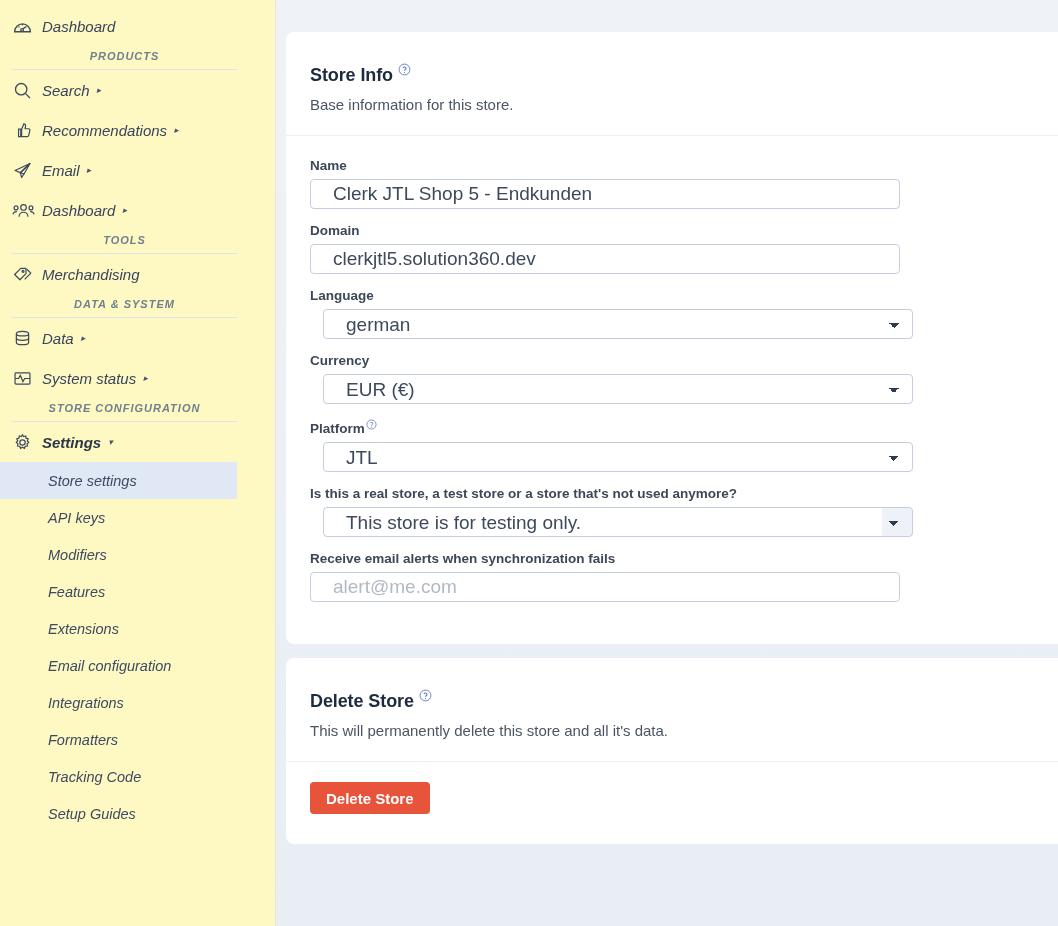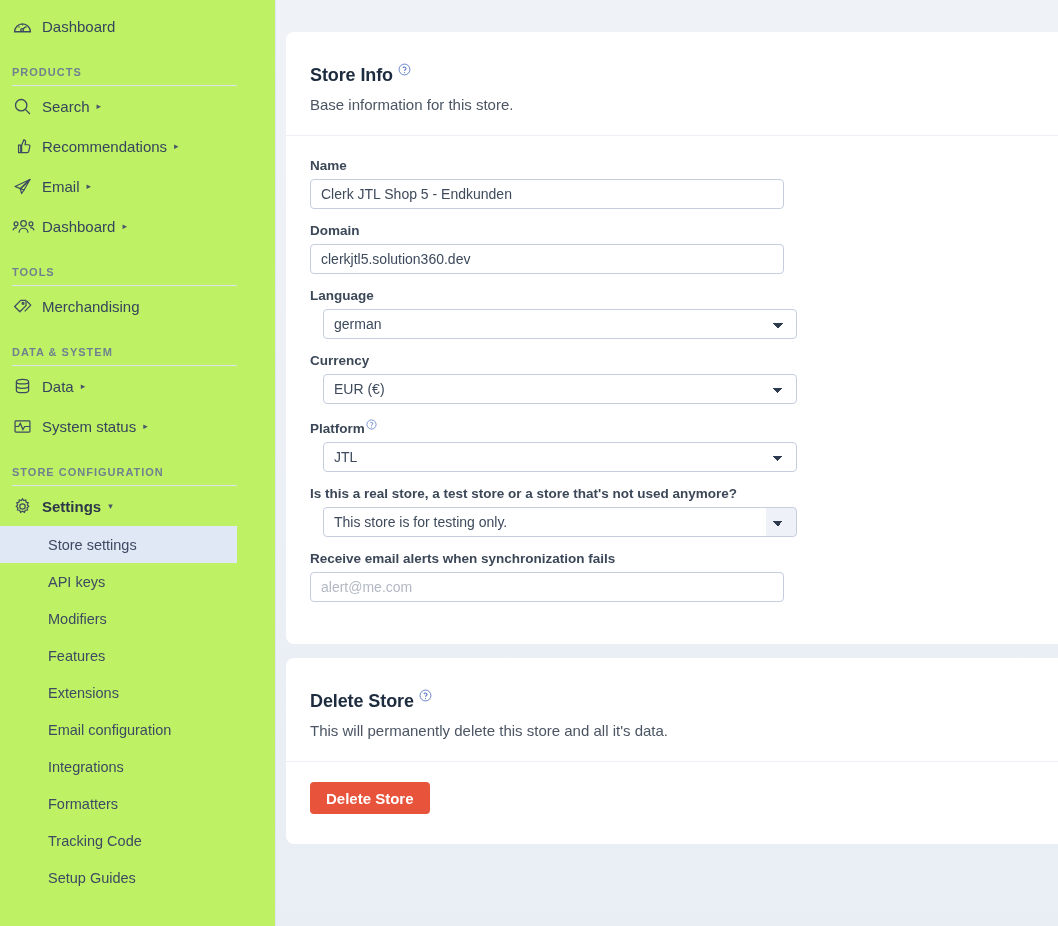--- a/index.html
+++ b/index.html
@@ -10,24 +10,25 @@
     font-family: "Liberation Sans", sans-serif;
     background: #eef2f7;
   }
   body { display: flex; }
 
   
   .sidebar {
     width: 276px;
     min-width: 276px;
     height: 926px;
-    background: #bef264;
+    background: #fef9c3;
     border-right: 1px solid #dfe5ee;
     padding: 0 0 0 0;
     position: relative;
+    font-style: italic;
   }
   .nav-top { padding-top: 6px; }
 
   .nav-item {
     display: flex;
     align-items: center;
     height: 40px;
     padding-left: 12px;
     cursor: pointer;
     color: #37445c;
@@ -43,23 +44,24 @@
     margin-left: 7px;
     font-size: 9px;
     color: #4a5568;
     line-height: 1;
     transform: translateY(0px);
   }
   .nav-item.bold .lbl { font-weight: bold; color: #2d3748; }
   .nav-item .caret.down { font-size: 9px; }
 
   .section {
-    margin-top: 20px;
+    margin-top: 4px;
     padding-left: 12px;
     padding-right: 38px;
+    text-align: center;
   }
   .section-title {
     font-size: 11px;
     letter-spacing: 1.0px;
     color: #70808f;
     font-weight: bold;
     padding-bottom: 7px;
   }
   .section-rule {
     border-bottom: 1px solid #dde3ec;
@@ -132,28 +134,28 @@
     font-weight: bold;
     color: #3c4858;
     margin-bottom: 6px;
     display: block;
   }
   .field-label .help-ico {
     vertical-align: 3px;
     margin-left: 1px;
   }
   .ctrl {
-    width: 474px;
+    width: 590px;
     height: 30px;
     border: 1px solid #c5cede;
     border-radius: 4px;
     background: #fff;
-    font-size: 14px;
+    font-size: 19px;
     color: #3d4a5c;
-    padding: 0 10px;
+    padding: 0 22px;
     font-family: "Liberation Sans", sans-serif;
     outline: none;
     display: block;
   }
   .ctrl::placeholder { color: #b2b9c4; }
   select.ctrl {
     appearance: none;
     -webkit-appearance: none;
     background-image:
       linear-gradient(45deg, transparent 50%, #2e3a4d 50%),

